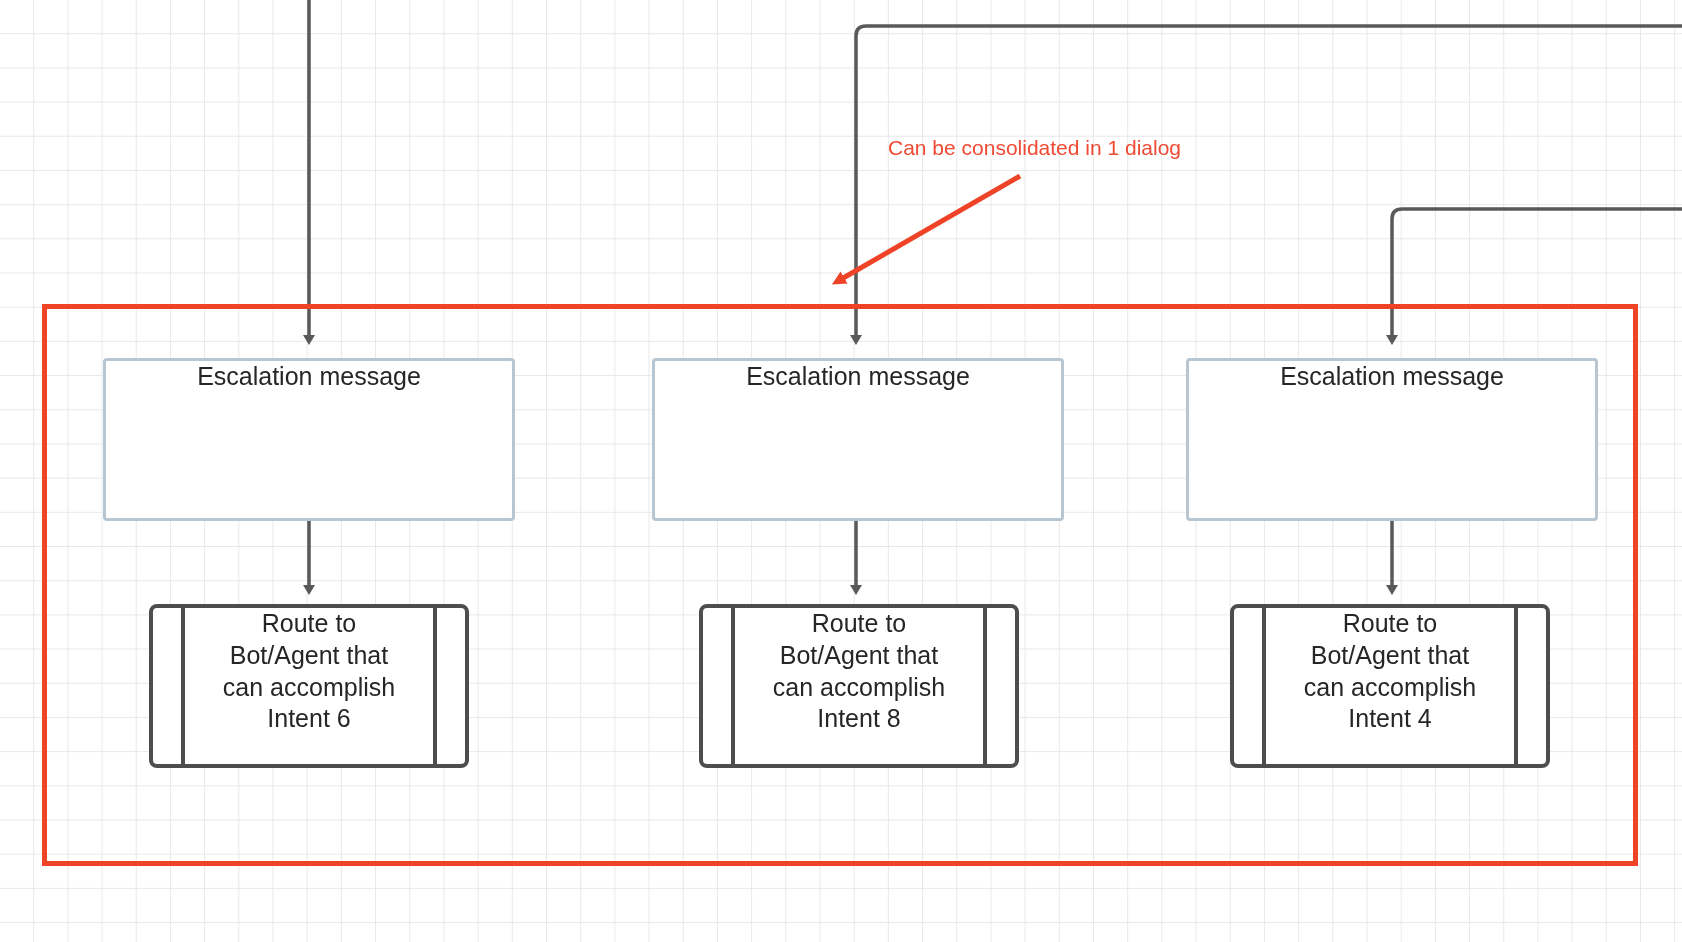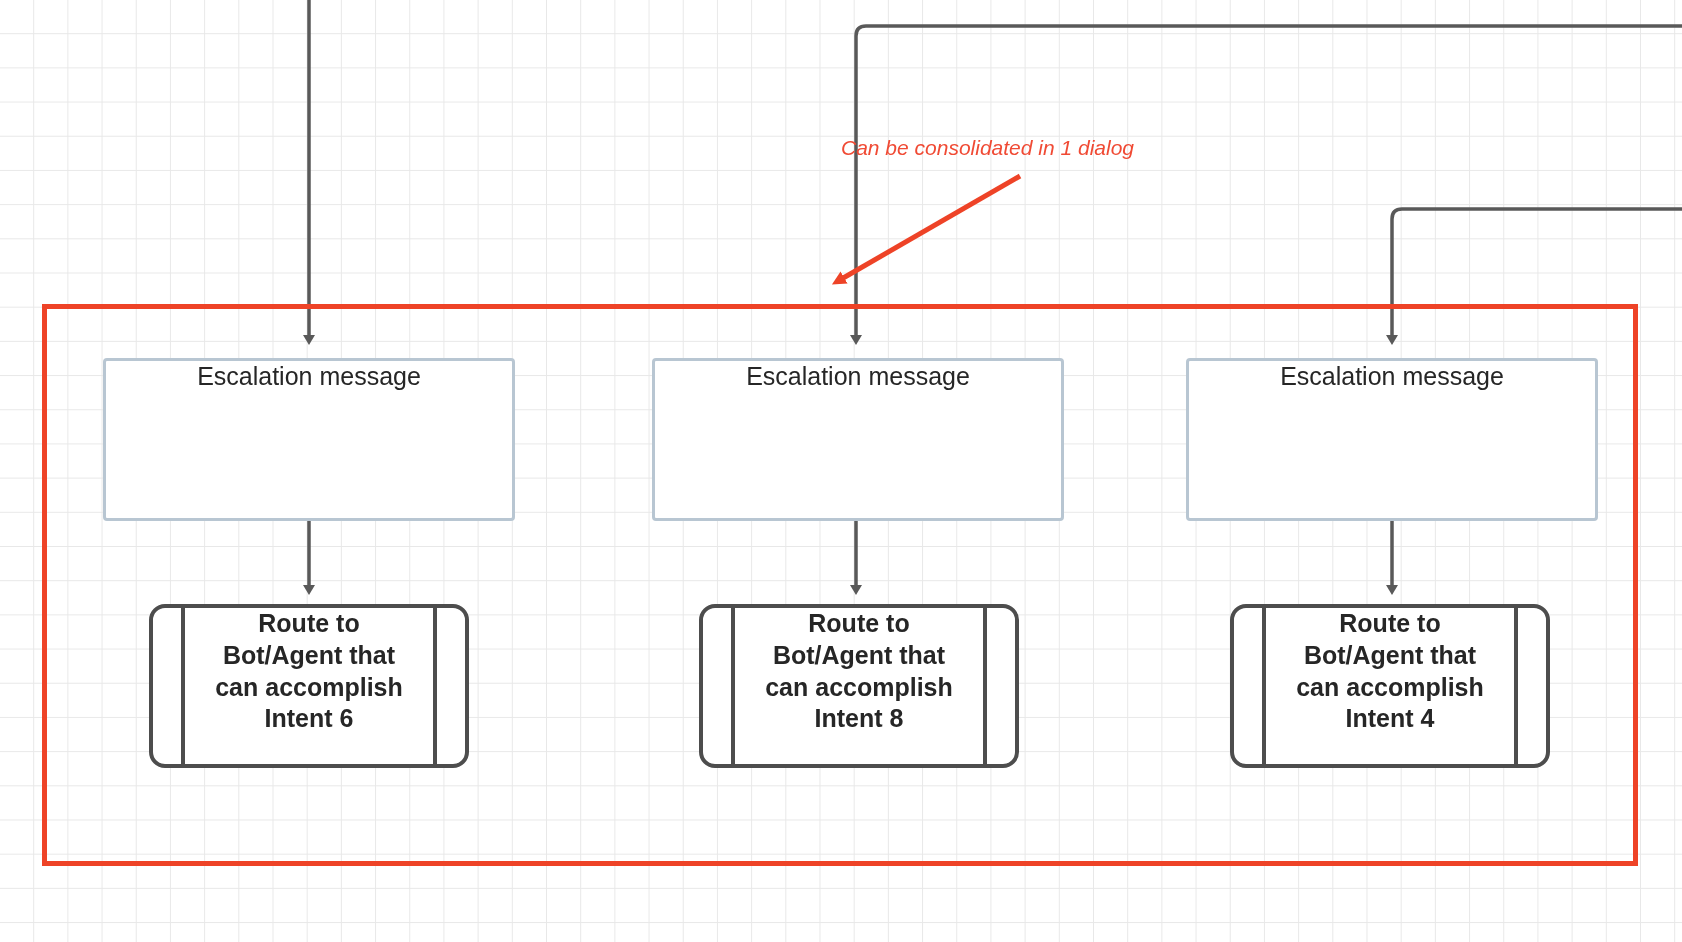--- a/index.html
+++ b/index.html
@@ -41,23 +41,22 @@
     border-radius: 4px;
   }
   .escalation-label {
     font-size: 25px;
     color: #262626;
     line-height: 1.2;
     font-family: "Liberation Sans", sans-serif;
   }
   .route-node {
     border: 4px solid #4d4d4d;
-    border-radius: 16px;
+    border-radius: 8px;
     background: #ffffff;
-    font-weight: bold;
   }
   .route-bar {
     position: absolute;
     top: 0;
     bottom: 0;
     width: 4px;
     background: #4d4d4d;
   }
   .route-bar.left { left: 28px; }
   .route-bar.right { right: 28px; }
@@ -121,21 +120,21 @@
       <path d="M1392,521 L1392,590" stroke="#595959" stroke-width="3.5" fill="none" marker-end="url(#arrow-gray)"></path>
     </g>
 
     <g>
       <path d="M1020,176 L838,281" stroke="#ee4327" stroke-width="5" fill="none" marker-end="url(#arrow-red)"></path>
     </g>
   </svg>
 
   <div class="group-rect" style="left:42px; top:304px; width:1596px; height:562px;"></div>
 
-  <div class="annotation-text" style="left:841px; top:136px;font-style:italic;">Can be consolidated in 1 dialog</div>
+  <div class="annotation-text" style="left:888px; top:136px;">Can be consolidated in 1 dialog</div>
 
   <div class="node-box escalation-node" style="left:103px; top:358px; width:412px; height:163px;">
     <span class="escalation-label">Escalation message</span>
   </div>
 
   <div class="node-box escalation-node" style="left:652px; top:358px; width:412px; height:163px;">
     <span class="escalation-label">Escalation message</span>
   </div>
 
   <div class="node-box escalation-node" style="left:1186px; top:358px; width:412px; height:163px;">

